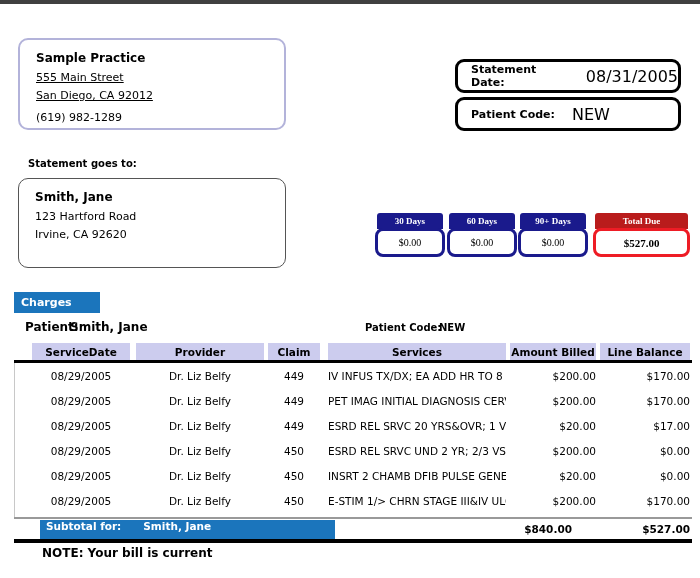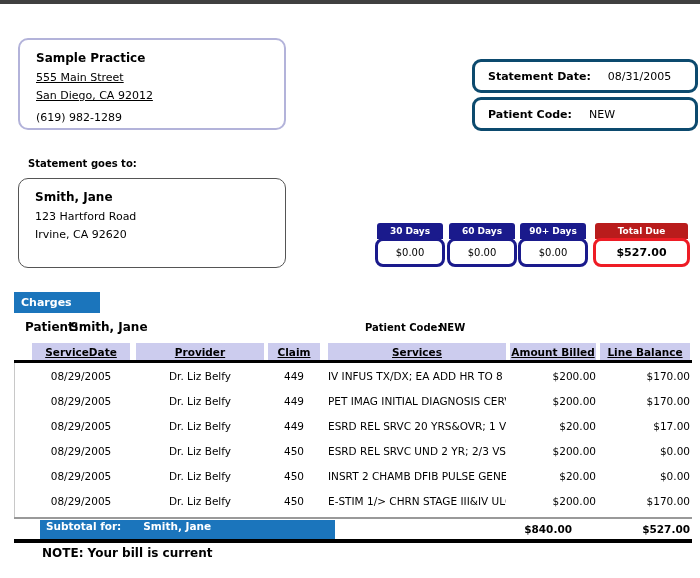--- a/index.html
+++ b/index.html
@@ -10,37 +10,37 @@
   .topbar { position:absolute; left:0; top:0; width:700px; height:4px; background:#404040; }
 
   
   .practice-box { position:absolute; left:18px; top:38px; width:268px; height:92px;
     border:2px solid #b3b3da; border-radius:10px; padding:11px 16px; }
   .practice-box .name { font-weight:bold; font-size:12px; margin-bottom:6px; }
   .practice-box .line { font-size:11px; margin-bottom:5px;text-decoration:underline; }
   .practice-box .phone { font-size:11px; margin-top:9px; }
 
   
-  .stmt-box { position:absolute; left:472px; width:226px; height:34px;
-    border:3px solid #0c4a6e; border-radius:9px; background:#fff;
+  .stmt-box { position:absolute; left:455px; width:226px; height:34px;
+    border:3px solid #000000; border-radius:9px; background:#fff;
     display:flex; align-items:center; padding-left:13px; }
   .stmt-box.date { top:59px; }
   .stmt-box.code { top:97px; }
   .stmt-box .lbl { font-weight:bold; font-size:11px; }
-  .stmt-box .val { font-size:11px; margin-left:17px; }
+  .stmt-box .val { font-size:16px; margin-left:17px; }
 
   
   .goes-to { position:absolute; left:28px; top:158px; font-weight:bold; font-size:10px; }
   .recipient-box { position:absolute; left:18px; top:178px; width:268px; height:90px;
     border:1.5px solid #555; border-radius:10px; padding:11px 16px; }
   .recipient-box .name { font-weight:bold; font-size:12px; margin-bottom:6px; }
   .recipient-box .line { font-size:11px; margin-bottom:5px; }
 
   
-  .aging { position:absolute; left:375px; top:223px; width:315px; height:46px; }
+  .aging { position:absolute; left:375px; top:213px; width:315px; height:46px;font-family:Liberation Serif, serif; }
   .age-box { position:absolute; top:0; }
   .age-box .tab { height:16px; margin:0 2px; background:#1a1a8c; color:#fff;
     font-weight:bold; font-size:9px; display:flex; align-items:center; justify-content:center;
     border-radius:3px 3px 0 0; }
   .age-box .bodyv { height:29px; border:3px solid #1a1a8c; border-radius:8px; background:#fff;
     display:flex; align-items:center; justify-content:center; font-size:10px; margin-top:-1px; }
   .age-box.b0 { left:0;   width:70px; }
   .age-box.b1 { left:72px; width:70px; }
   .age-box.b2 { left:143px; width:70px; }
   .age-box.b3 { left:218px; width:97px; }
@@ -53,21 +53,21 @@
     display:flex; align-items:center; padding-left:7px; }
   .patient-line { position:absolute; left:0; top:320px; width:568px; height:16px; }
   .patient-line .p-lbl { position:absolute; left:25px; font-weight:bold; font-size:12px; }
   .patient-line .p-name { position:absolute; left:70px; font-weight:bold; font-size:12px; }
   .patient-line .pc-lbl { position:absolute; left:365px; top:2px; font-weight:bold; font-size:10px; }
   .patient-line .pc-val { position:absolute; left:439px; top:2px; font-weight:bold; font-size:10px; }
 
   
   .thead { position:absolute; left:0; top:343px; width:700px; height:17px; display:flex; }
   .thead .hc { background:#ccccee; font-weight:bold; font-size:10.5px;
-    display:flex; align-items:center; justify-content:center; height:17px;text-decoration:underline; }
+    display:flex; align-items:center; justify-content:center; height:17px; }
   .w-date { width:98px; margin-left:32px; }
   .w-prov { width:128px; margin-left:6px; }
   .w-claim { width:52px; margin-left:4px; }
   .w-serv { width:178px; margin-left:8px; }
   .w-billed { width:86px; margin-left:4px; }
   .w-bal { width:90px; margin-left:4px; }
 
   .hrule-thick { position:absolute; left:14px; width:678px; height:3px; background:#000; }
   .hrule-top { top:360px; }
   .hrule-mid { position:absolute; left:14px; top:517px; width:678px; height:1.5px; background:#999; }

